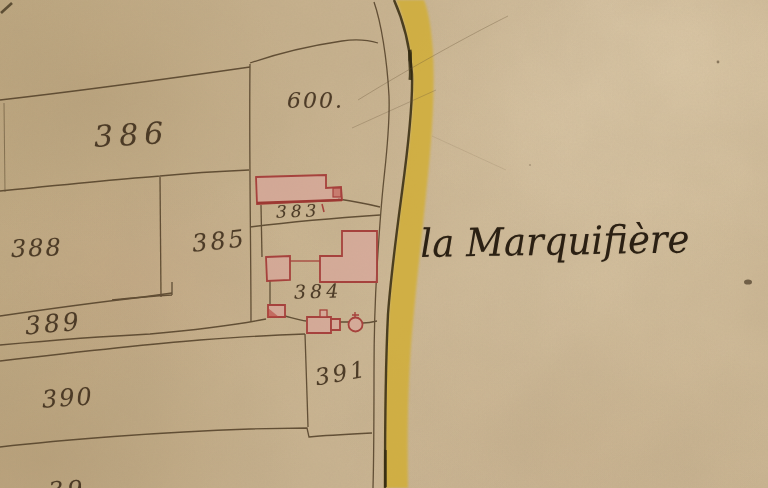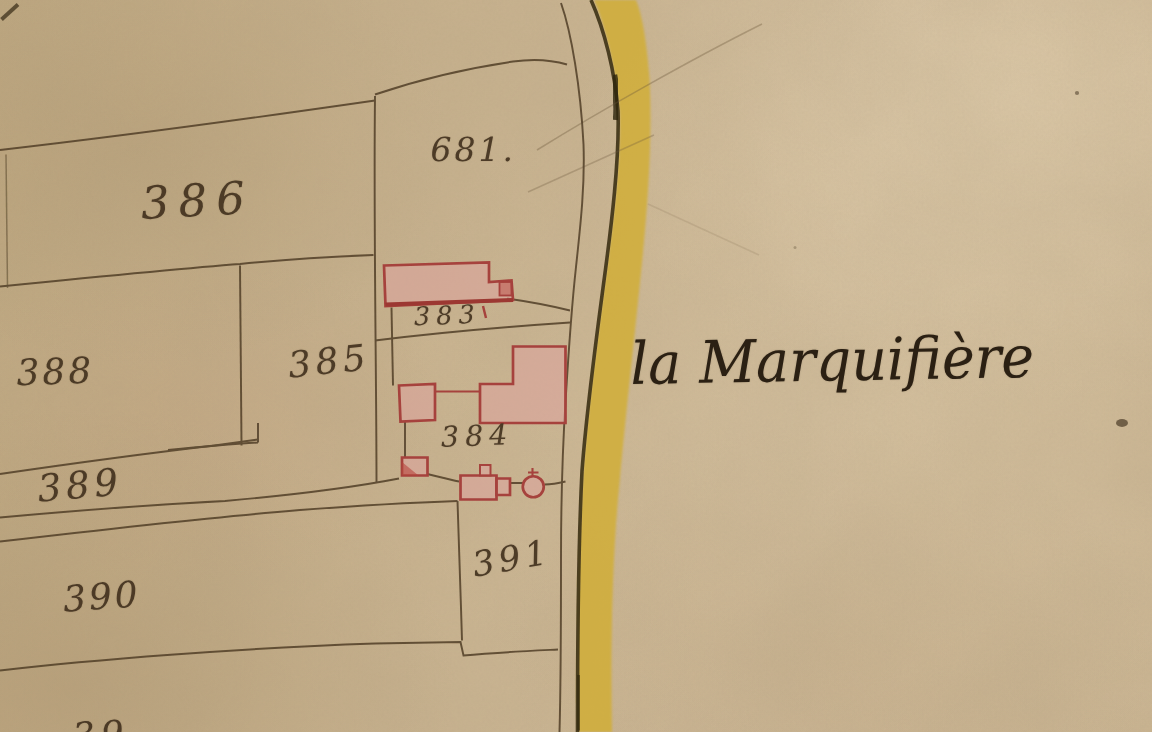--- a/index.html
+++ b/index.html
@@ -137,21 +137,21 @@
 
     <g fill="#4a3a26">
       <circle cx="718" cy="62" r="1.4" opacity="0.55"></circle>
       <ellipse cx="748" cy="282" rx="4" ry="2.6" opacity="0.7"></ellipse>
       <circle cx="530" cy="165" r="1" opacity="0.3"></circle>
     </g>
   </svg>
 
   <div class="plabel" style="left:94px;top:120px;font-size:30px;letter-spacing:6px;transform:rotate(-3deg);">386</div>
 
-  <div class="plabel" style="left:287px;top:90px;font-size:22px;letter-spacing:2px;transform:rotate(0deg);">681.</div>
+  <div class="plabel" style="left:287px;top:90px;font-size:22px;letter-spacing:2px;transform:rotate(0deg);">600.</div>
 
   <div class="plabel" style="left:276px;top:203px;font-size:17px;letter-spacing:4px;transform:rotate(-2deg);">383</div>
 
   <div class="plabel" style="left:192px;top:229px;font-size:24px;letter-spacing:3px;transform:rotate(-6deg);">385</div>
 
   <div class="plabel" style="left:11px;top:236px;font-size:24px;letter-spacing:2px;transform:rotate(-2deg);">388</div>
 
   <div class="plabel" style="left:25px;top:311px;font-size:25px;letter-spacing:3px;transform:rotate(-5deg);">389</div>
 
   <div class="plabel" style="left:294px;top:282px;font-size:19px;letter-spacing:4px;transform:rotate(-2deg);">384</div>

